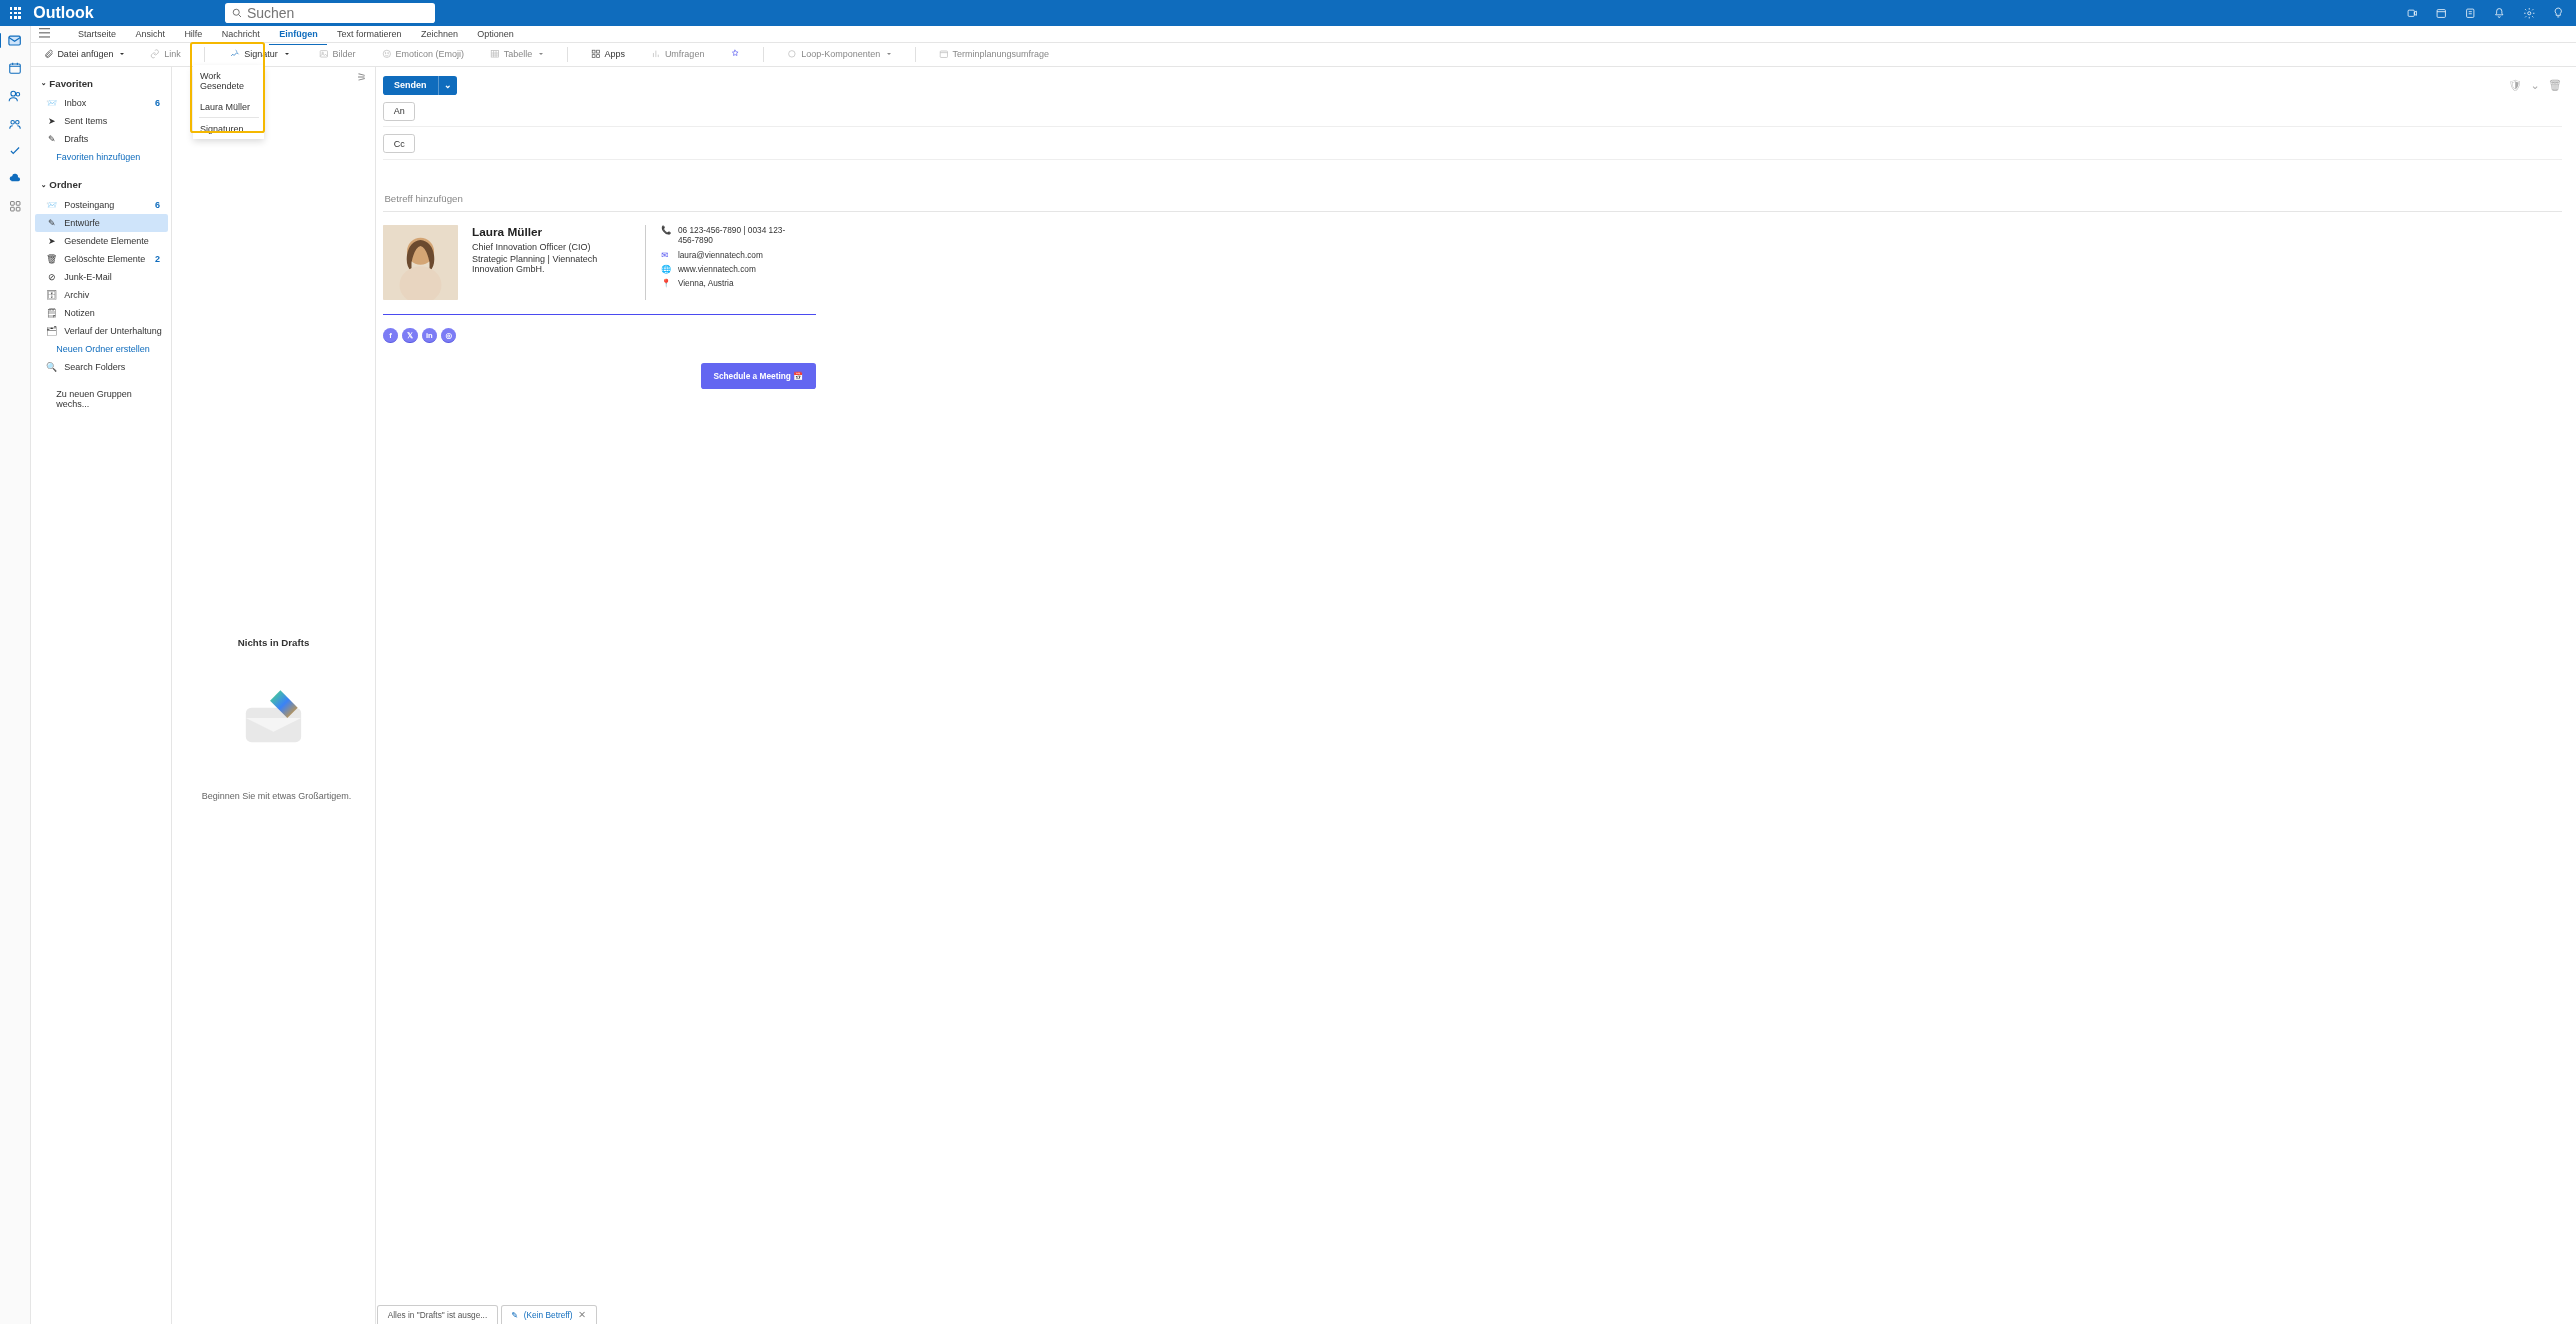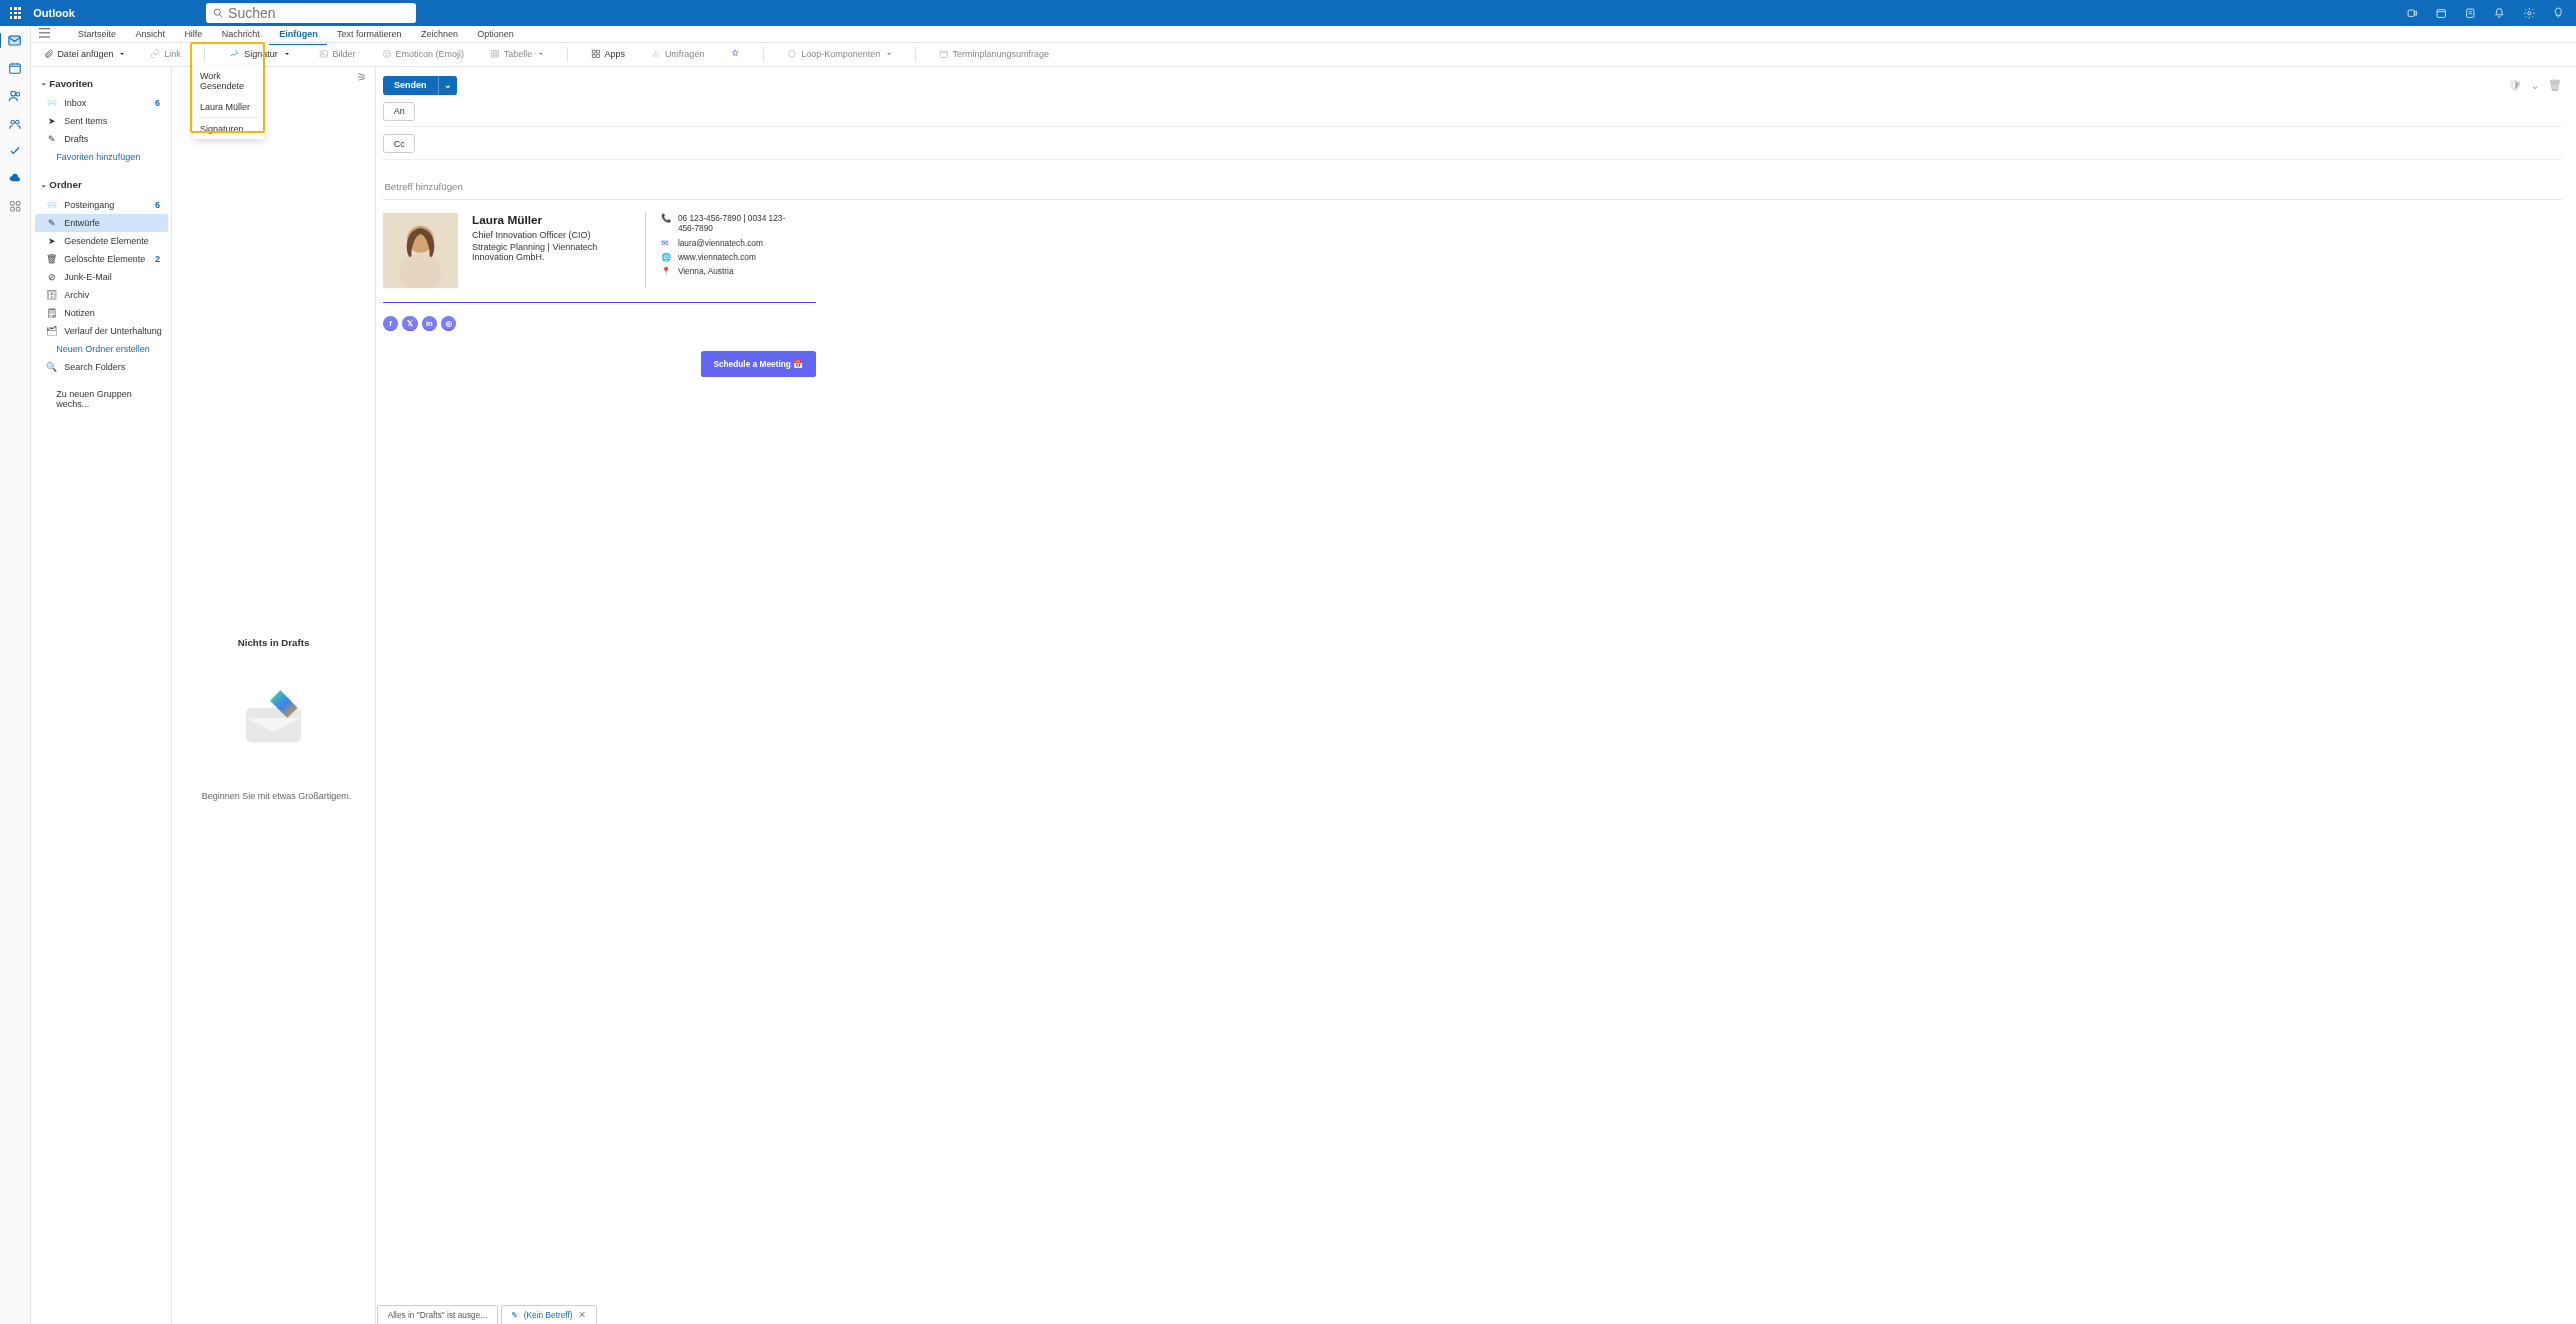--- a/index.html
+++ b/index.html
@@ -2,21 +2,21 @@
 <html style="font-size:11px"><head>
 <meta charset="utf-8">
 <style>
 * { box-sizing: border-box; margin: 0; padding: 0; font-family: 'Segoe UI', Arial, sans-serif; }
 body { background: #fff; overflow: hidden; }
 
 
 .topbar { height: 26px; background: #0F6CBD; display: flex; align-items: center; color: #fff; padding: 0 5.5px; }
 .topbar .waffle { width: 14px; height: 14px; display: flex; flex-wrap: wrap; padding: 0.7px; cursor: pointer; margin-right: 11px; margin-left: 2.8px; }
 .topbar .waffle span { width: 2.8px; height: 2.8px; background: #fff; margin: 0.7px; }
-.topbar .brand { font-size: 11px; font-weight: 600; margin-right: 138px; }
+.topbar .brand { font-size: 16px; font-weight: 600; margin-right: 138px; }
 .topbar .search { flex: 0 0 197px; background: #fff; border-radius: 2.8px; height: 19.4px; display: flex; align-items: center; padding: 0 7px; margin-left: -7px; }
 .topbar .search svg { width: 9.7px; height: 9.7px; fill: #666; margin-right: 5.5px; }
 .topbar .search input { border: none; outline: none; font-size: 14px; flex: 1; }
 .topbar .right-icons { margin-left: auto; display: flex; gap: 4.2px; }
 .topbar .ticon { width: 25px; height: 25px; display: flex; align-items: center; justify-content: center; cursor: pointer; }
 .topbar .ticon svg { width: 12.5px; height: 12.5px; stroke: #fff; fill: none; stroke-width: 1.5; }
 
 
 .main { display: flex; height: calc(100vh - 26px); }
 
@@ -73,21 +73,21 @@
 
 
 .compose { flex:1; display:flex; flex-direction:column; padding:9.7px 14px 0 7px; overflow-y:auto; }
 .compose .crow { display:flex; align-items:center; gap:7px; margin-bottom:7px; }
 .compose .send-btn { display:flex; }
 .compose .send-btn button { background:#0F6CBD; color:#fff; border:none; padding:4.2px 11px; font-size:9px; cursor:pointer; border-radius:2.8px 0 0 2.8px; font-weight:600; }
 .compose .send-btn .sdrop { background:#0F6CBD; border:none; border-left:0.7px solid rgba(255,255,255,.3); color:#fff; padding:4.2px 5.5px; border-radius:0 2.8px 2.8px 0; cursor:pointer; }
 .compose .ractions { margin-left:auto; display:flex; gap:8.3px; color:#888; }
 .compose .field-btn { border:0.7px solid #ccc; background:#fff; padding:3.5px 9.7px; font-size:9px; border-radius:2.8px; cursor:pointer; color:#333; }
 .compose .field-input { border:none; outline:none; flex:1; font-size:9px; padding:2.8px; }
-.compose .subj { border:none; border-bottom:0.7px solid #e5e5e5; padding:7px 1.4px; font-size:9.7px; color:#888; margin-top:7px; margin-bottom:4.2px; }
+.compose .subj { border:none; border-bottom:0.7px solid #e5e5e5; padding:7px 1.4px; font-size:9.7px; color:#888; margin-top:19px; margin-bottom:4.2px; }
 .compose .body-hint { color:#888; font-size:9.7px; padding:7px 1.4px; }
 
 
 .sigblock { display:flex; gap:14px; padding:9.7px 0 14px; border-bottom:0.7px solid #4a4af0; max-width:433px; }
 .sigblock .avatar { width:75px; height:75px; background:linear-gradient(160deg,#e9d9c8,#d9c9b8); border-radius:1.4px; overflow:hidden; position:relative; }
 .sigblock .avatar svg { width:100%; height:100%; }
 .sigblock .info .name { font-size:11.8px; font-weight:700; color:#222; }
 .sigblock .info .role { font-size:9px; color:#333; margin-top:2.8px; }
 .sigblock .info .dept { font-size:9px; color:#333; margin-top:1.4px; max-width:159px; }
 .sigblock .contacts { border-left:0.7px solid #ccc; padding-left:15.2px; font-size:8.3px; color:#333; }

